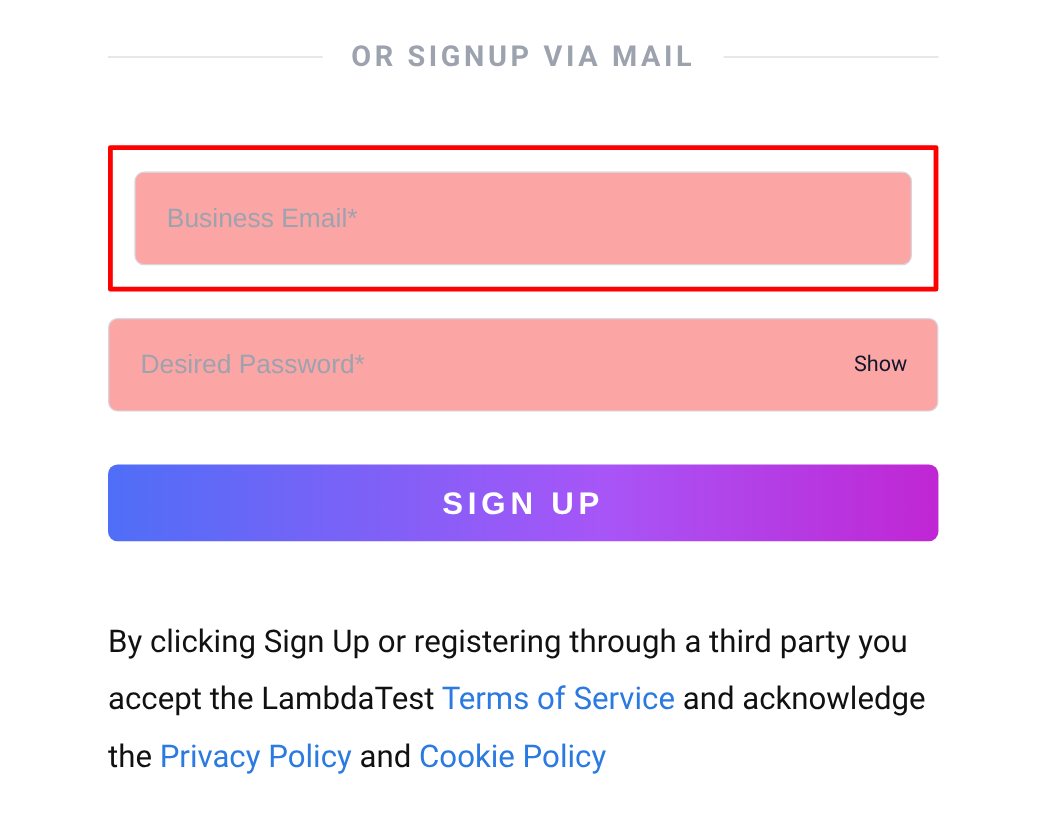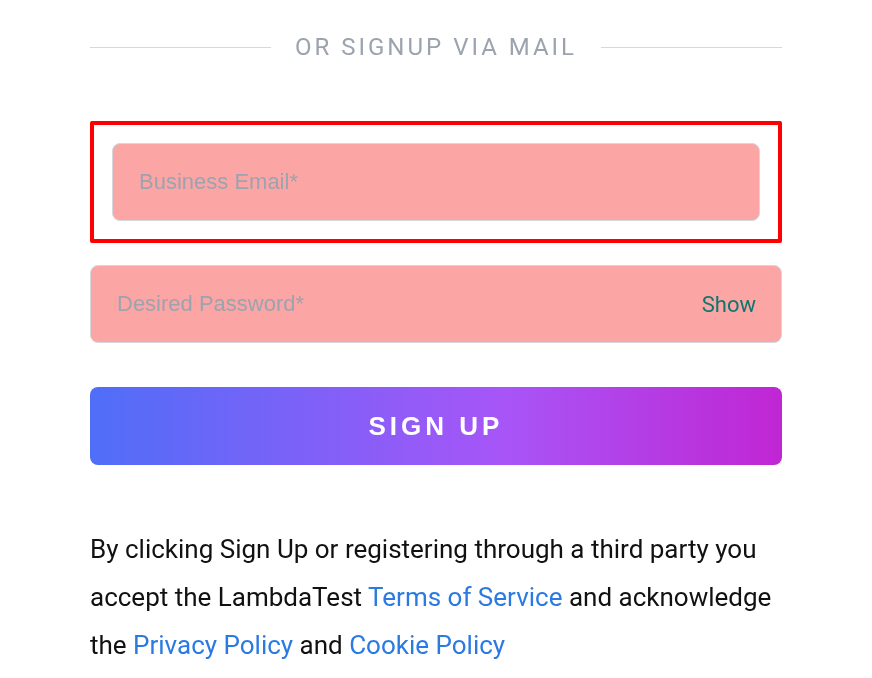--- a/index.html
+++ b/index.html
@@ -22,21 +22,21 @@
     }
     .divider-line {
       flex: 1;
       height: 1px;
       background: #d8d8d8;
     }
     .divider-text {
       color: #9ca3af;
       font-size: 24px;
       letter-spacing: 3px;
-      font-weight: 400;
+      font-weight: 700;
     }
     .highlight-wrap {
       border: 4px solid #ff0000;
       padding: 18px 18px;
       border-radius: 2px;
       margin-bottom: 22px;
     }
     .field {
       position: relative;
       width: 100%;
@@ -56,30 +56,30 @@
       color: #9ca3af;
     }
     .password-field {
       margin-bottom: 44px;
     }
     .password-toggle {
       position: absolute;
       right: 26px;
       top: 50%;
       transform: translateY(-50%);
-      font-size: 22px;
-      color: #0f766e;
+      font-size: 18px;
+      color: #0f172a;
       cursor: pointer;
       background: none;
       border: none;
       font-family: inherit;
     }
     .signup-btn {
       width: 100%;
-      height: 78px;
+      height: 64px;
       border: none;
       border-radius: 8px;
       background: linear-gradient(90deg, #4f6ef7 0%, #a855f7 60%, #c026d3 100%);
       color: #ffffff;
       font-size: 26px;
       font-weight: 700;
       letter-spacing: 4px;
       cursor: pointer;
       margin-bottom: 60px;
     }

